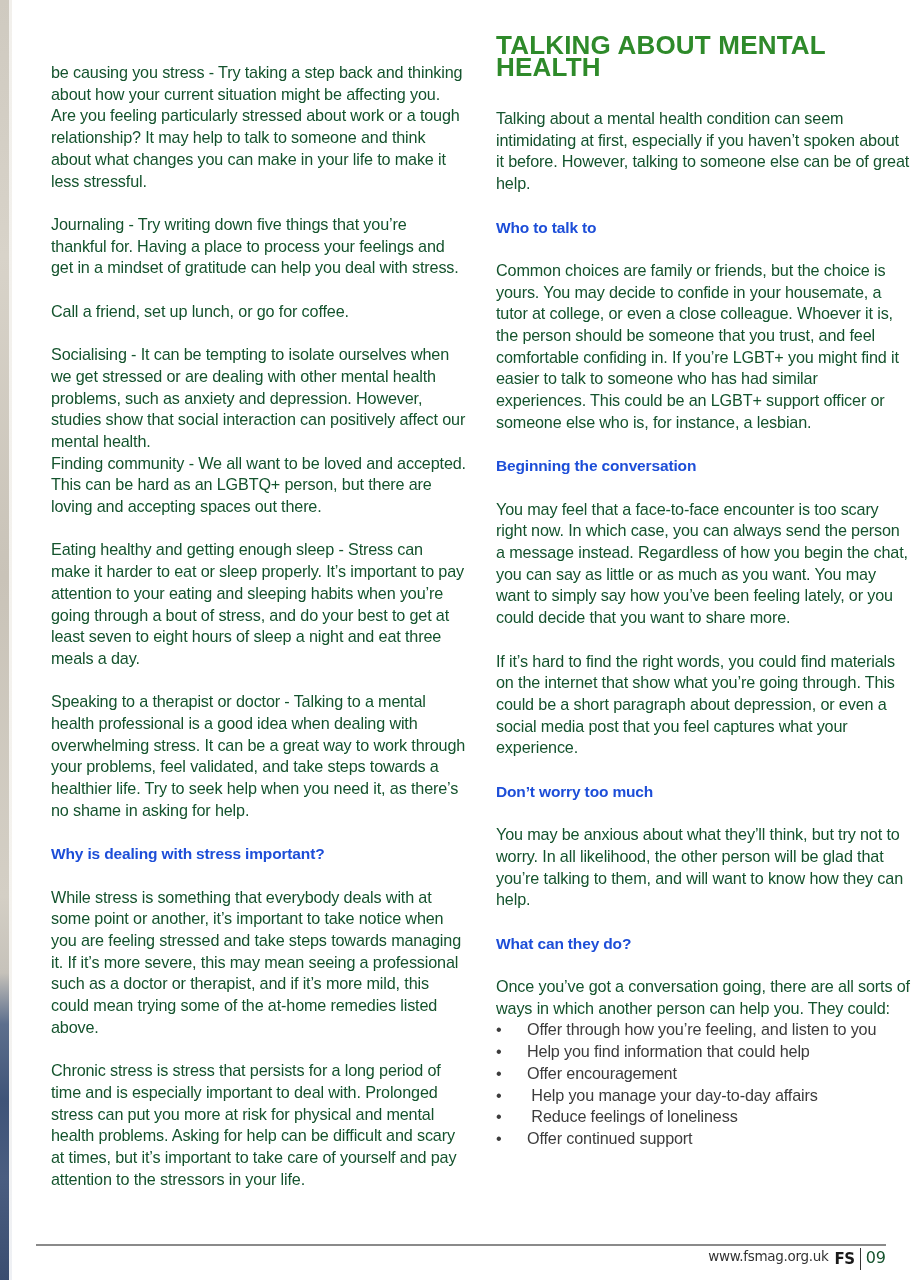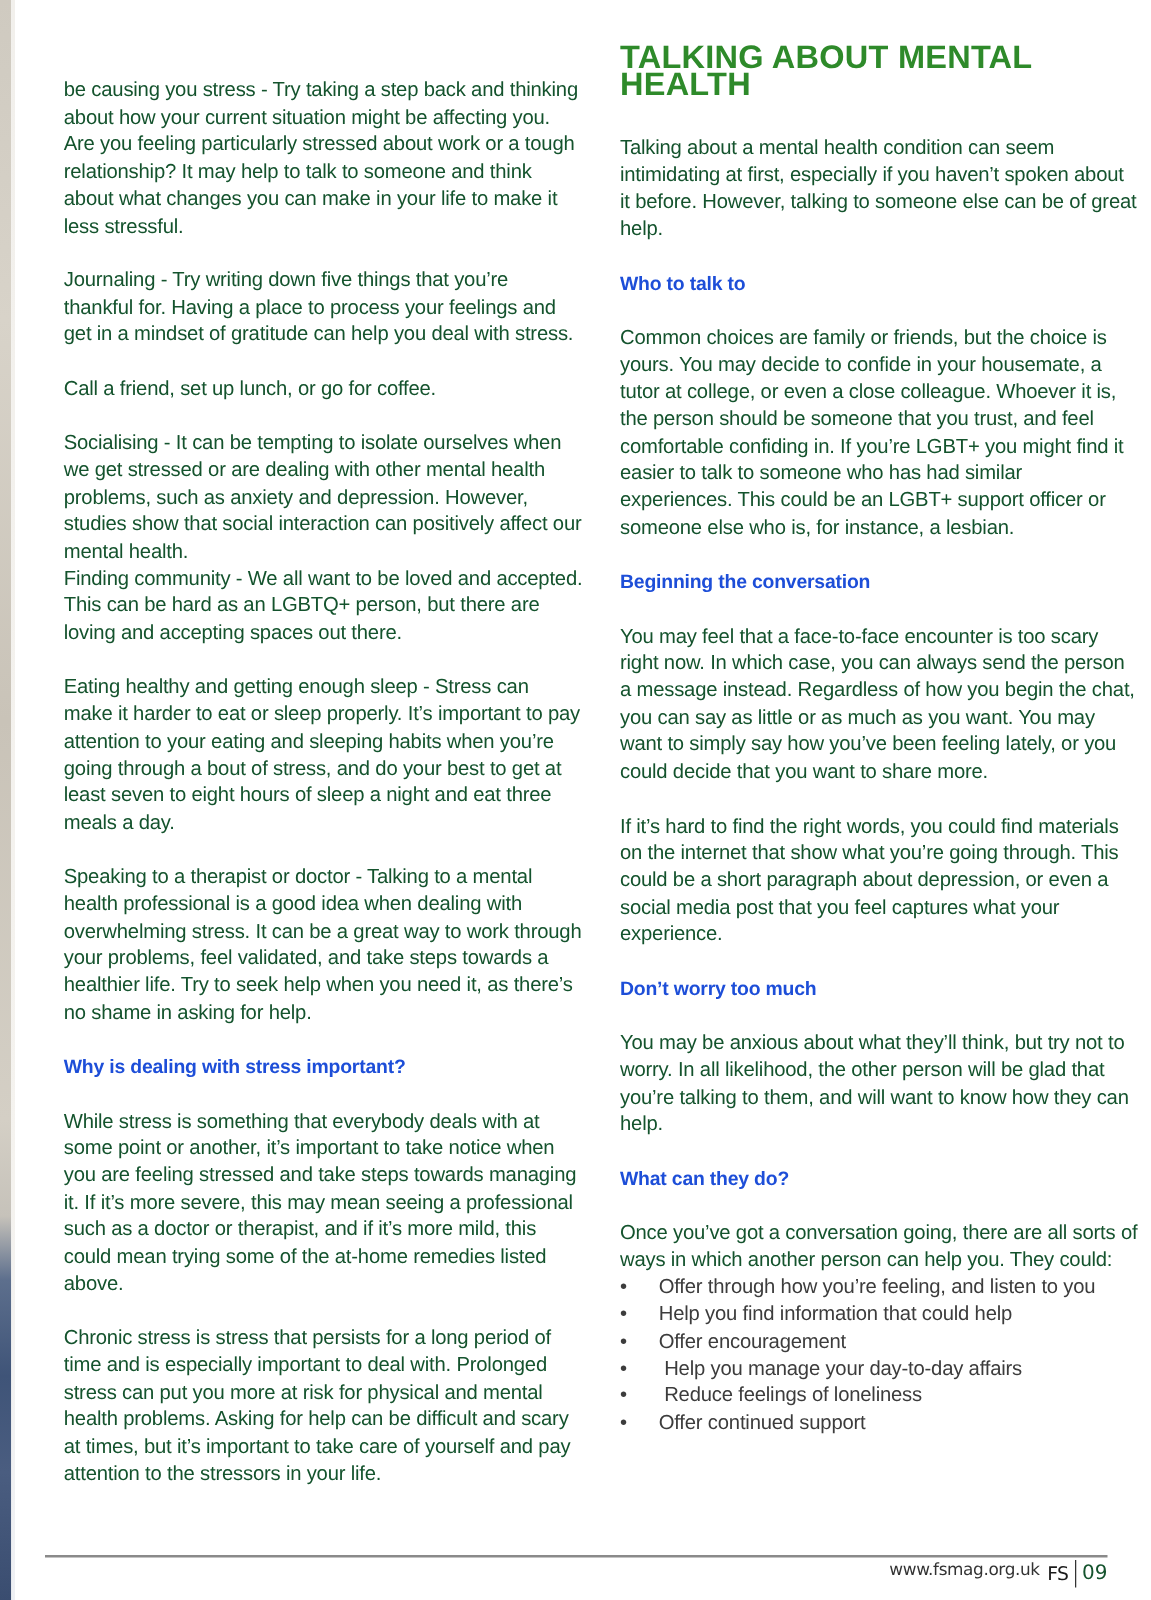--- a/index.html
+++ b/index.html
@@ -101,21 +101,21 @@
     color: #333;
   }
   .footer .url {
     font-size: 13.5px;
     font-family: "DejaVu Sans", sans-serif;
     letter-spacing: -0.3px;
     margin-right: 6px;
   }
   .footer .logo {
     font-family: "DejaVu Sans", sans-serif;
-    font-weight: normal;
+    font-weight: bold;
     font-size: 15px;
     letter-spacing: -0.5px;
     color: #1a1a1a;
     padding-right: 5px;
     border-right: 1.5px solid #333;
     line-height: 22px;
   }
   .footer .page {
     font-family: "DejaVu Sans", sans-serif;
     font-size: 16px;

